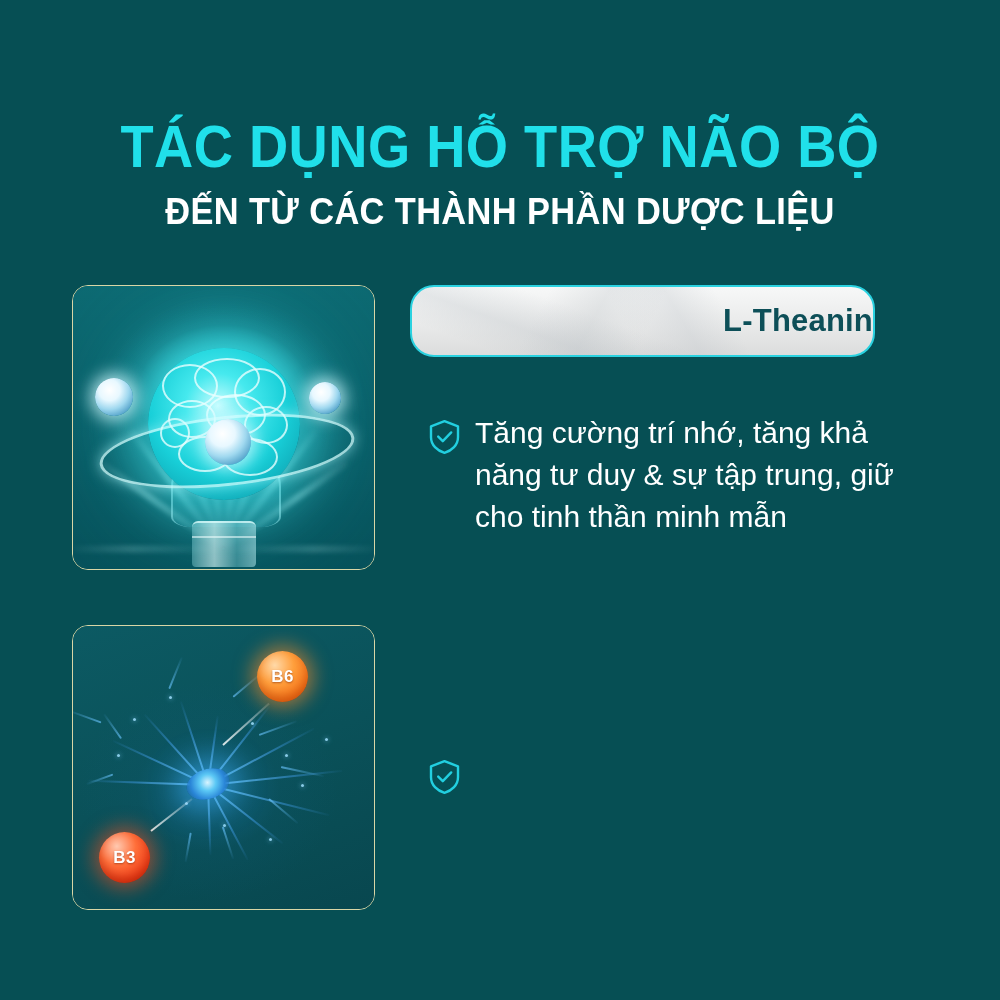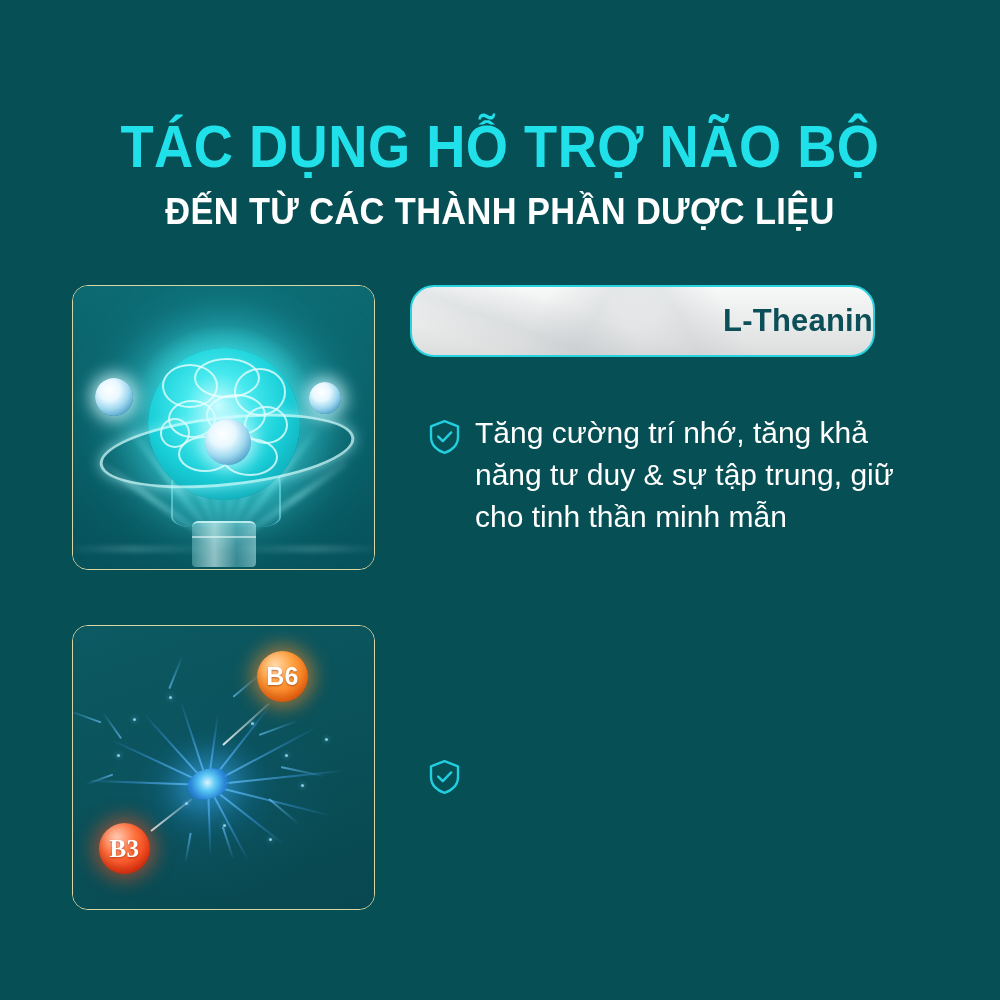--- a/index.html
+++ b/index.html
@@ -201,34 +201,33 @@
     box-shadow: 0 0 5px rgba(130,210,255,0.9);
   }
   .vit-badge {
     position: absolute;
     border-radius: 50%;
     display: flex;
     align-items: center;
     justify-content: center;
     color: #fff;
     font-weight: bold;
-    font-size: 25px;
+    font-size: 17px;
     letter-spacing: 0.3px;
     text-shadow: 0 1px 2px rgba(120,30,0,0.55);
   }
   .vit-badge.b6 {
     left: 184px; top: 25px; width: 51px; height: 51px;
     background: radial-gradient(circle at 35% 28%, #ffd9a8 0%, #ff9f3c 38%, #f5741a 72%, #d9520c 100%);
     box-shadow: 0 0 18px 6px rgba(255,140,40,0.55), inset 0 -5px 10px rgba(160,50,0,0.4);
   }
   .vit-badge.b3 {
-    left: 26px; top: 197px; width: 51px; height: 51px;
+    left: 26px; top: 206px; width: 51px; height: 51px;
     background: radial-gradient(circle at 35% 28%, #ffc9b0 0%, #ff6f3a 38%, #f0401a 72%, #c8260a 100%);
     box-shadow: 0 0 18px 6px rgba(255,80,30,0.5), inset 0 -5px 10px rgba(150,25,0,0.45);
-    font-family: Liberation Serif, serif;
   }
   .leader {
     position: absolute;
     height: 2px;
     background: linear-gradient(to right, rgba(255,255,255,0.85), rgba(255,255,255,0.15));
     transform-origin: 0 50%;
   }
 
   
   .pill {

